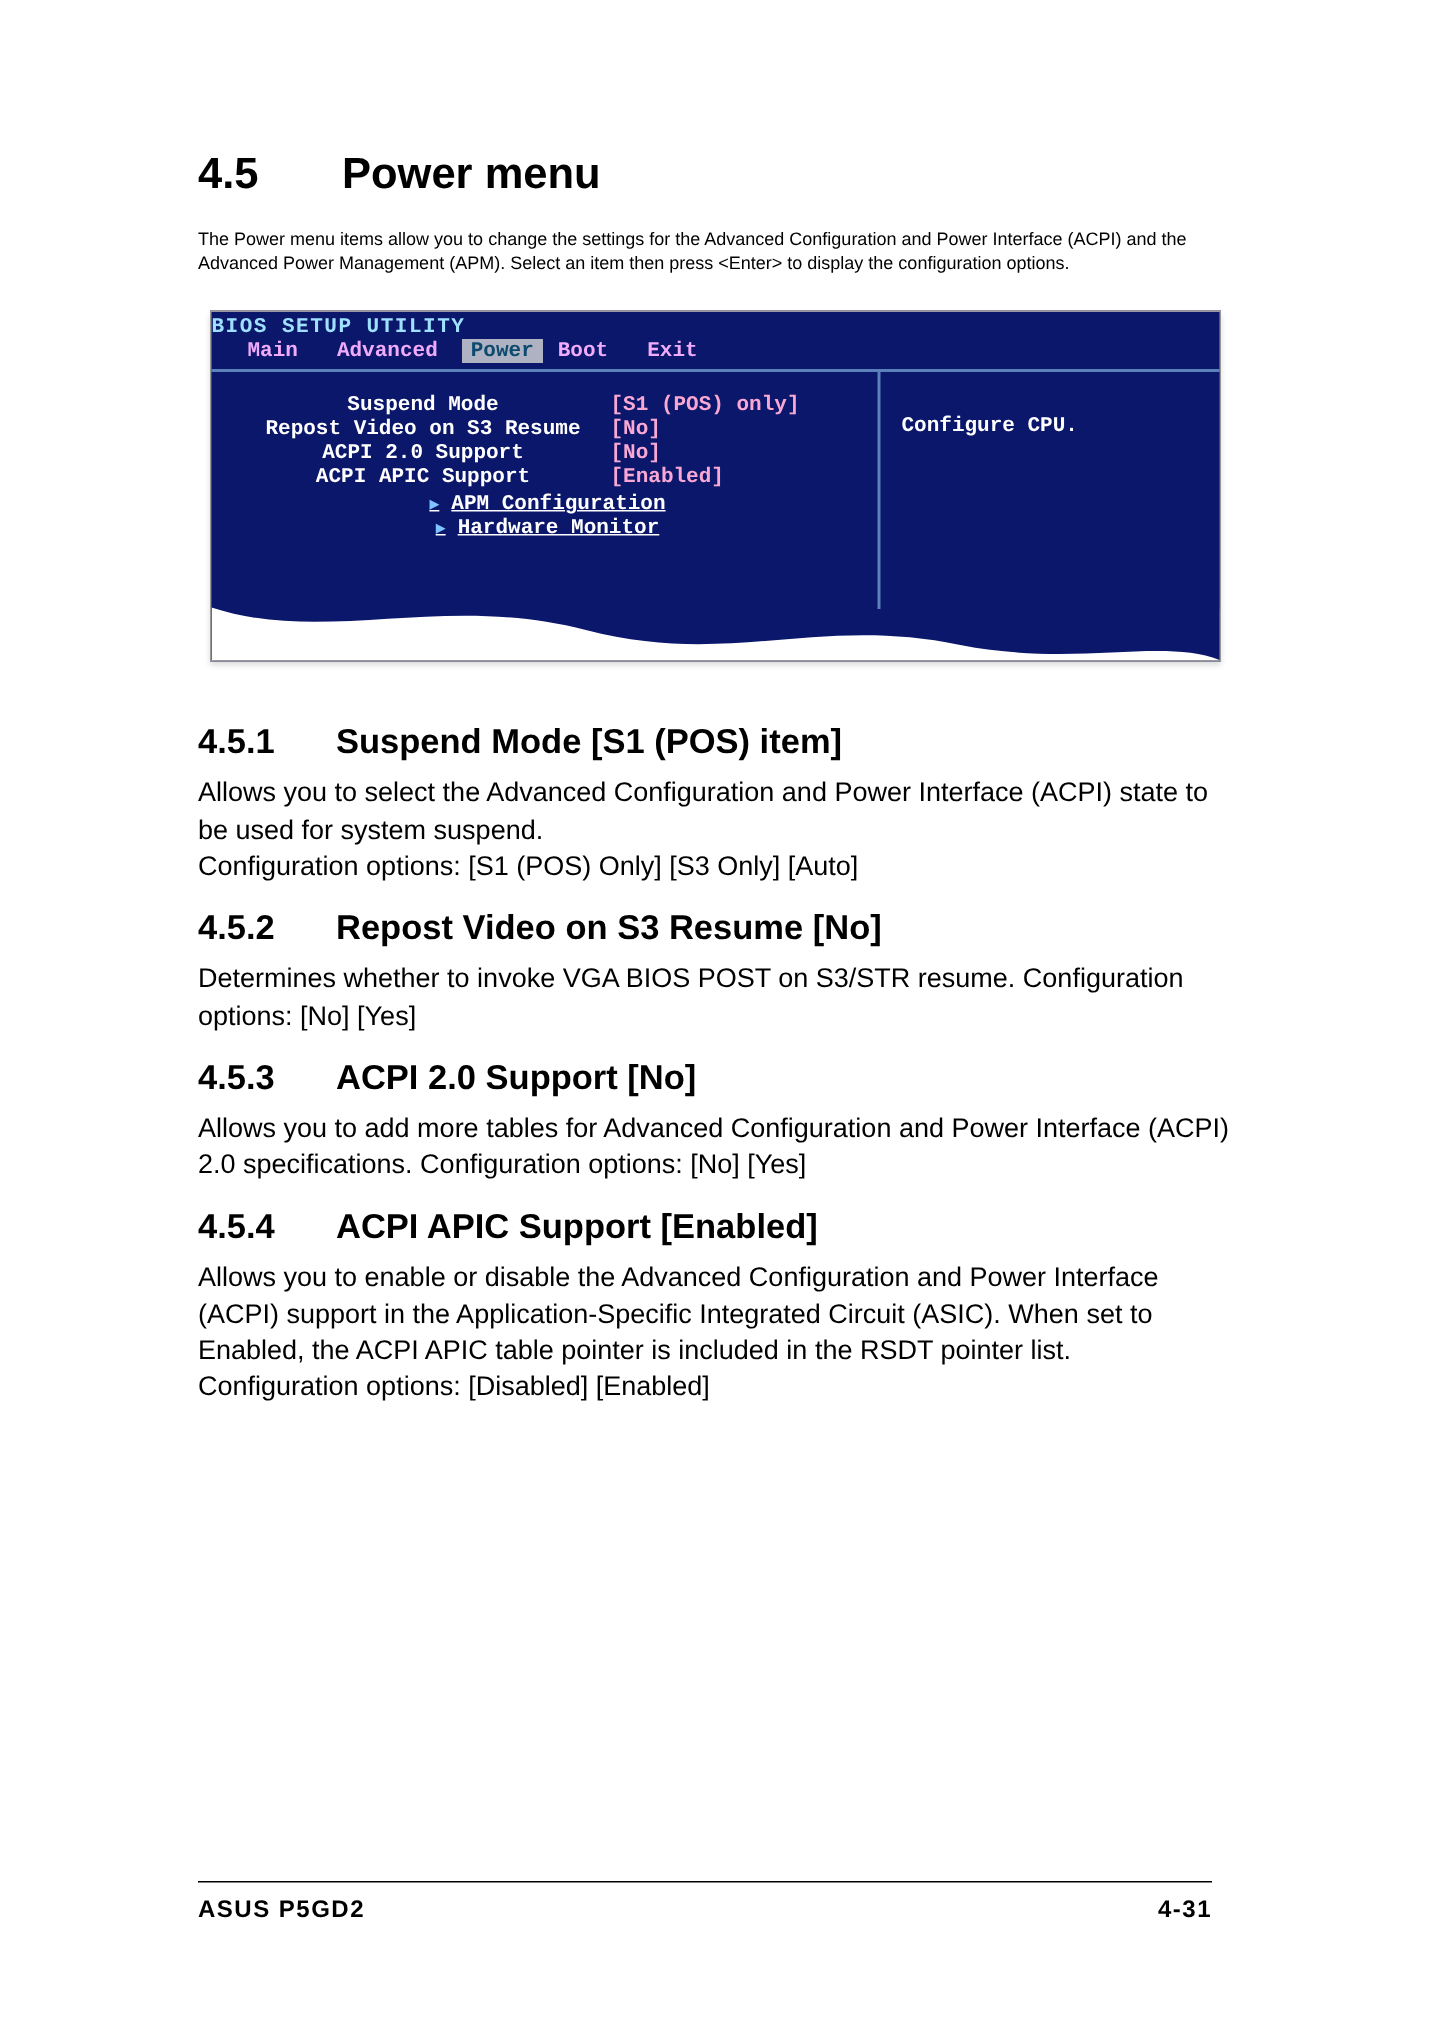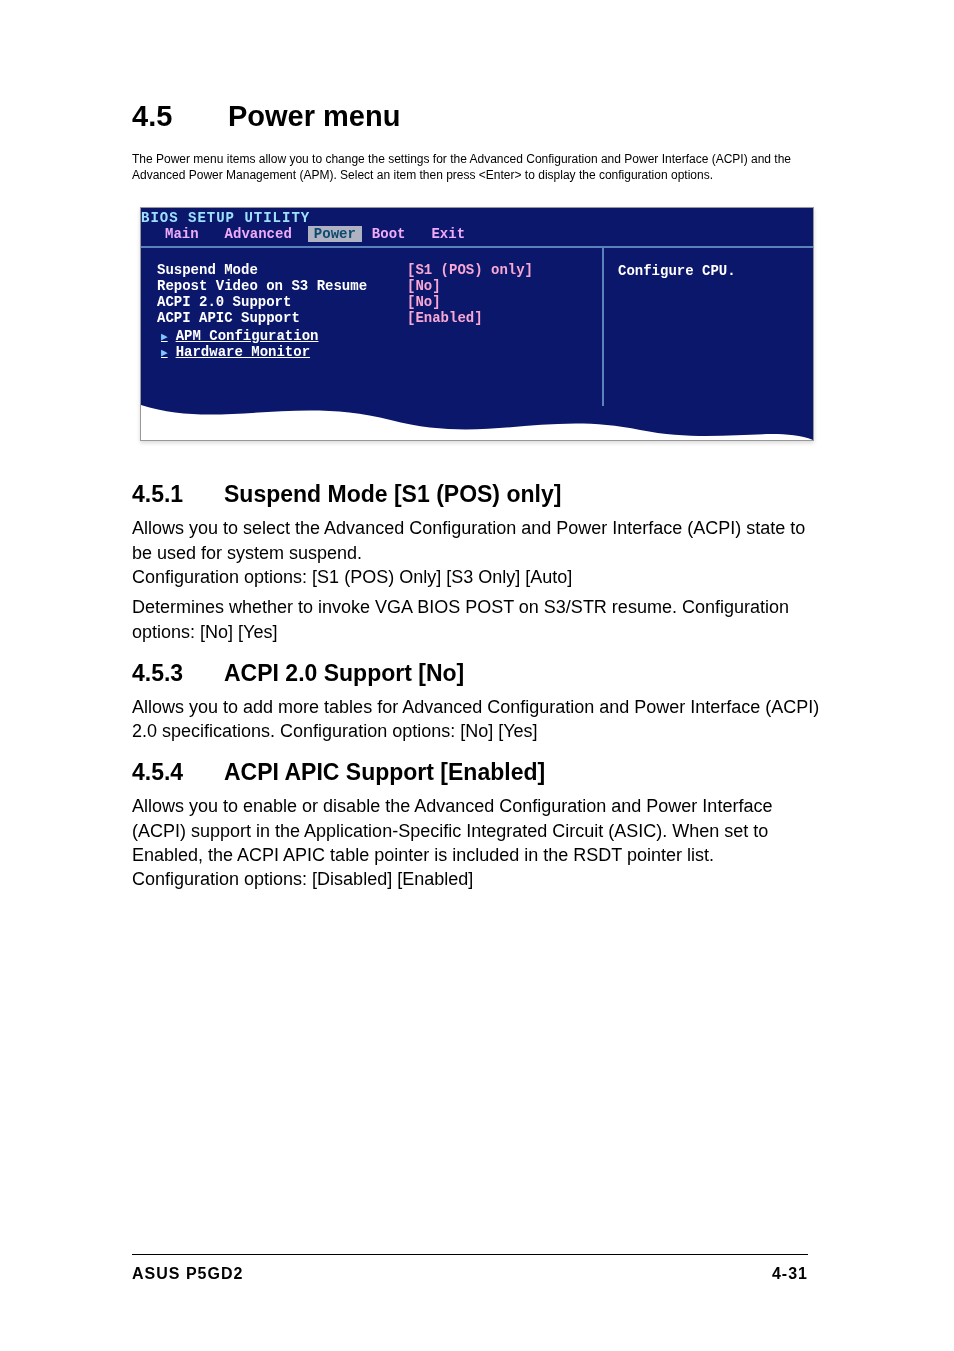--- a/index.html
+++ b/index.html
@@ -60,25 +60,26 @@
     }
     .bios-body {
       display: flex;
       border-top: 2px solid #9fe0ff88;
       min-height: 160px;
     }
     .bios-left {
       flex: 1;
       padding: 14px 16px;
       background: #0b176b;
+      text-align: center;
     }
     .bios-right {
-      width: 211px;
+      width: 228px;
       border-left: 2px solid #9fe0ff88;
-      padding: 15px 14px;
+      padding: 28px 14px;
       background: #0b176b;
     }
     .bios-row { display: flex; }
     .bios-label { width: 250px; white-space: pre; }
     .bios-val { color: #f9a8d4; white-space: pre; }
     .bios-sub { margin-top: 2px; text-decoration: underline; }
     .bios-sub-item::before {
       content: "\25B6";
       color: #7fc4ff;
       margin-right: 8px;
@@ -163,24 +164,27 @@
       </div>
     </div>
     <div class="wave">
       <svg viewBox="0 0 700 40" preserveAspectRatio="none">
         <path d="M0,5 C80,30 160,-5 260,20 C360,45 420,10 520,30 C600,45 660,25 700,40 L700,40 L0,40 Z" fill="#ffffff"></path>
       </svg>
     </div>
   </div>
 
   <div class="h2">
-    <span class="num">4.5.1</span><span>Suspend Mode [S1 (POS) only]</span>
+    <span class="num">4.5.1</span><span>Suspend Mode [S1 (POS) item]</span>
   </div>
   <p class="para">Allows you to select the Advanced Configuration and Power Interface (ACPI) state to be used for system suspend.<br>Configuration options: [S1 (POS) Only] [S3 Only] [Auto]</p>
 
+  <div class="h2">
+    <span class="num">4.5.2</span><span>Repost Video on S3 Resume [No]</span>
+  </div>
   <p class="para">Determines whether to invoke VGA BIOS POST on S3/STR resume. Configuration options: [No] [Yes]</p>
 
   <div class="h2">
     <span class="num">4.5.3</span><span>ACPI 2.0 Support [No]</span>
   </div>
   <p class="para">Allows you to add more tables for Advanced Configuration and Power Interface (ACPI) 2.0 specifications. Configuration options: [No] [Yes]</p>
 
   <div class="h2">
     <span class="num">4.5.4</span><span>ACPI APIC Support [Enabled]</span>
   </div>

